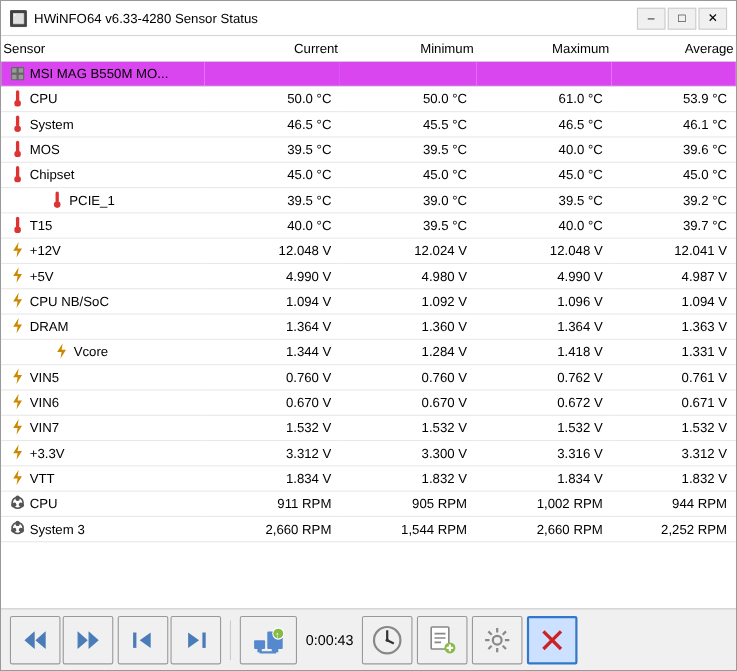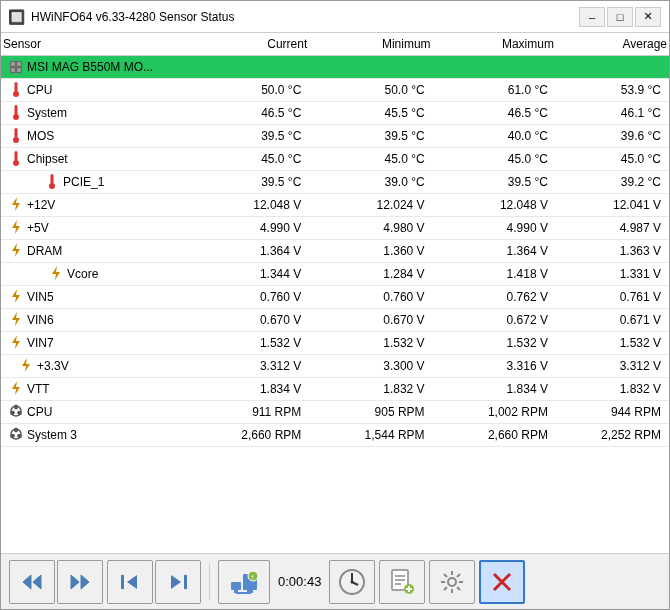--- a/index.html
+++ b/index.html
@@ -170,21 +170,21 @@
       <thead>
         <tr>
           <th>Sensor</th>
           <th>Current</th>
           <th>Minimum</th>
           <th>Maximum</th>
           <th>Average</th>
         </tr>
       </thead>
       <tbody id="sensor-tbody">
-      <tr style="background: #22c55e;">
+      <tr style="background: #d946ef;">
             <td style="display: flex; align-items: center; gap: 4px; height: 22px;">
               <span style="display: inline-block; width: 14px; height: 14px; flex-shrink: 0;"><svg width="14" height="14" viewBox="0 0 14 14">
                   <rect x="1" y="1" width="12" height="12" fill="#666" rx="1"></rect>
                   <rect x="2" y="2" width="4" height="4" fill="#999"></rect>
                   <rect x="8" y="2" width="4" height="4" fill="#999"></rect>
                   <rect x="2" y="8" width="4" height="4" fill="#999"></rect>
                   <rect x="8" y="8" width="4" height="4" fill="#999"></rect>
                 </svg></span>
               <span>MSI MAG B550M MO...</span>
             </td>
@@ -253,20 +253,33 @@
                 </svg></span>
               <span>PCIE_1</span>
             </td>
             <td>39.5 °C</td>
             <td>39.0 °C</td>
             <td>39.5 °C</td>
             <td>39.2 °C</td>
           </tr>
           <tr>
             <td style="display: flex; align-items: center; gap: 4px; height: 22px;">
+              <span style="display: inline-block; width: 14px; text-align: center; flex-shrink: 0;"><svg width="10" height="16" viewBox="0 0 10 16">
+                  <rect x="3.5" y="1" width="3" height="10" fill="#dd3333" rx="1.5"></rect>
+                  <circle cx="5" cy="13" r="3" fill="#dd3333"></circle>
+                </svg></span>
+              <span>T15</span>
+            </td>
+            <td>40.0 °C</td>
+            <td>39.5 °C</td>
+            <td>40.0 °C</td>
+            <td>39.7 °C</td>
+          </tr>
+          <tr>
+            <td style="display: flex; align-items: center; gap: 4px; height: 22px;">
               <span style="display: inline-block; width: 14px; text-align: center; flex-shrink: 0;"><svg width="12" height="16" viewBox="0 0 12 16">
                   <polygon points="7,1 2,9 6,9 5,15 10,7 6,7" fill="#cc8800"></polygon>
                 </svg></span>
               <span>+12V</span>
             </td>
             <td>12.048 V</td>
             <td>12.024 V</td>
             <td>12.048 V</td>
             <td>12.041 V</td>
           </tr>
@@ -280,20 +293,32 @@
             <td>4.990 V</td>
             <td>4.980 V</td>
             <td>4.990 V</td>
             <td>4.987 V</td>
           </tr>
           <tr>
             <td style="display: flex; align-items: center; gap: 4px; height: 22px;">
               <span style="display: inline-block; width: 14px; text-align: center; flex-shrink: 0;"><svg width="12" height="16" viewBox="0 0 12 16">
                   <polygon points="7,1 2,9 6,9 5,15 10,7 6,7" fill="#cc8800"></polygon>
                 </svg></span>
+              <span>CPU NB/SoC</span>
+            </td>
+            <td>1.094 V</td>
+            <td>1.092 V</td>
+            <td>1.096 V</td>
+            <td>1.094 V</td>
+          </tr>
+          <tr>
+            <td style="display: flex; align-items: center; gap: 4px; height: 22px;">
+              <span style="display: inline-block; width: 14px; text-align: center; flex-shrink: 0;"><svg width="12" height="16" viewBox="0 0 12 16">
+                  <polygon points="7,1 2,9 6,9 5,15 10,7 6,7" fill="#cc8800"></polygon>
+                </svg></span>
               <span>DRAM</span>
             </td>
             <td>1.364 V</td>
             <td>1.360 V</td>
             <td>1.364 V</td>
             <td>1.363 V</td>
           </tr>
           <tr>
             <td style="display: flex; align-items: center; gap: 4px; height: 22px; margin-left: 40px;">
               <span style="display: inline-block; width: 14px; text-align: center; flex-shrink: 0;"><svg width="12" height="16" viewBox="0 0 12 16">
@@ -336,21 +361,21 @@
                   <polygon points="7,1 2,9 6,9 5,15 10,7 6,7" fill="#cc8800"></polygon>
                 </svg></span>
               <span>VIN7</span>
             </td>
             <td>1.532 V</td>
             <td>1.532 V</td>
             <td>1.532 V</td>
             <td>1.532 V</td>
           </tr>
           <tr>
-            <td style="display: flex; align-items: center; gap: 4px; height: 22px; margin-left: 10px;">
+            <td style="display: flex; align-items: center; gap: 4px; height: 22px;">
               <span style="display: inline-block; width: 14px; text-align: center; flex-shrink: 0;"><svg width="12" height="16" viewBox="0 0 12 16">
                   <polygon points="7,1 2,9 6,9 5,15 10,7 6,7" fill="#cc8800"></polygon>
                 </svg></span>
               <span>+3.3V</span>
             </td>
             <td>3.312 V</td>
             <td>3.300 V</td>
             <td>3.316 V</td>
             <td>3.312 V</td>
           </tr>

